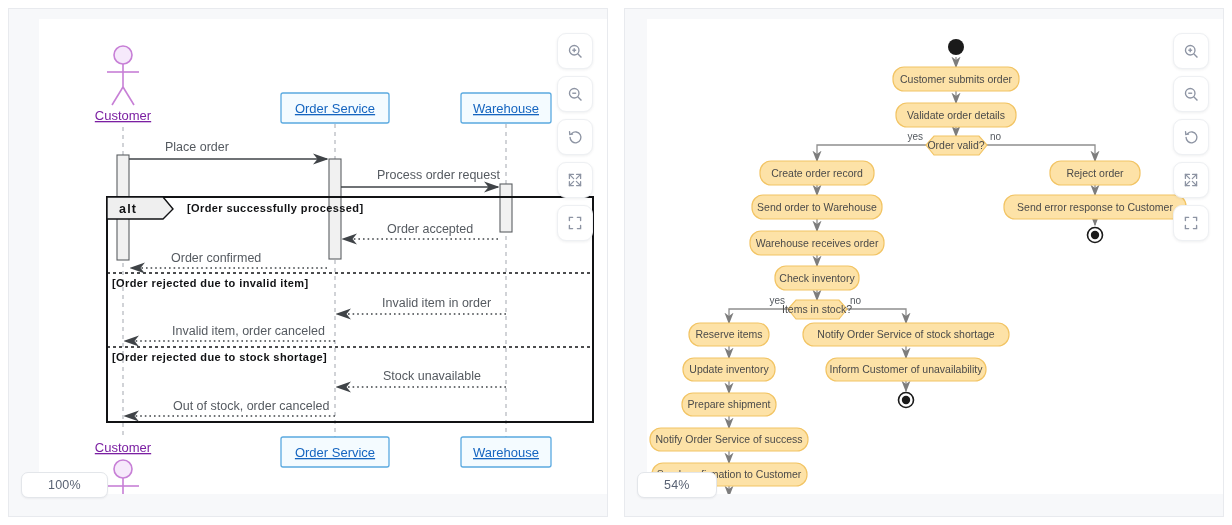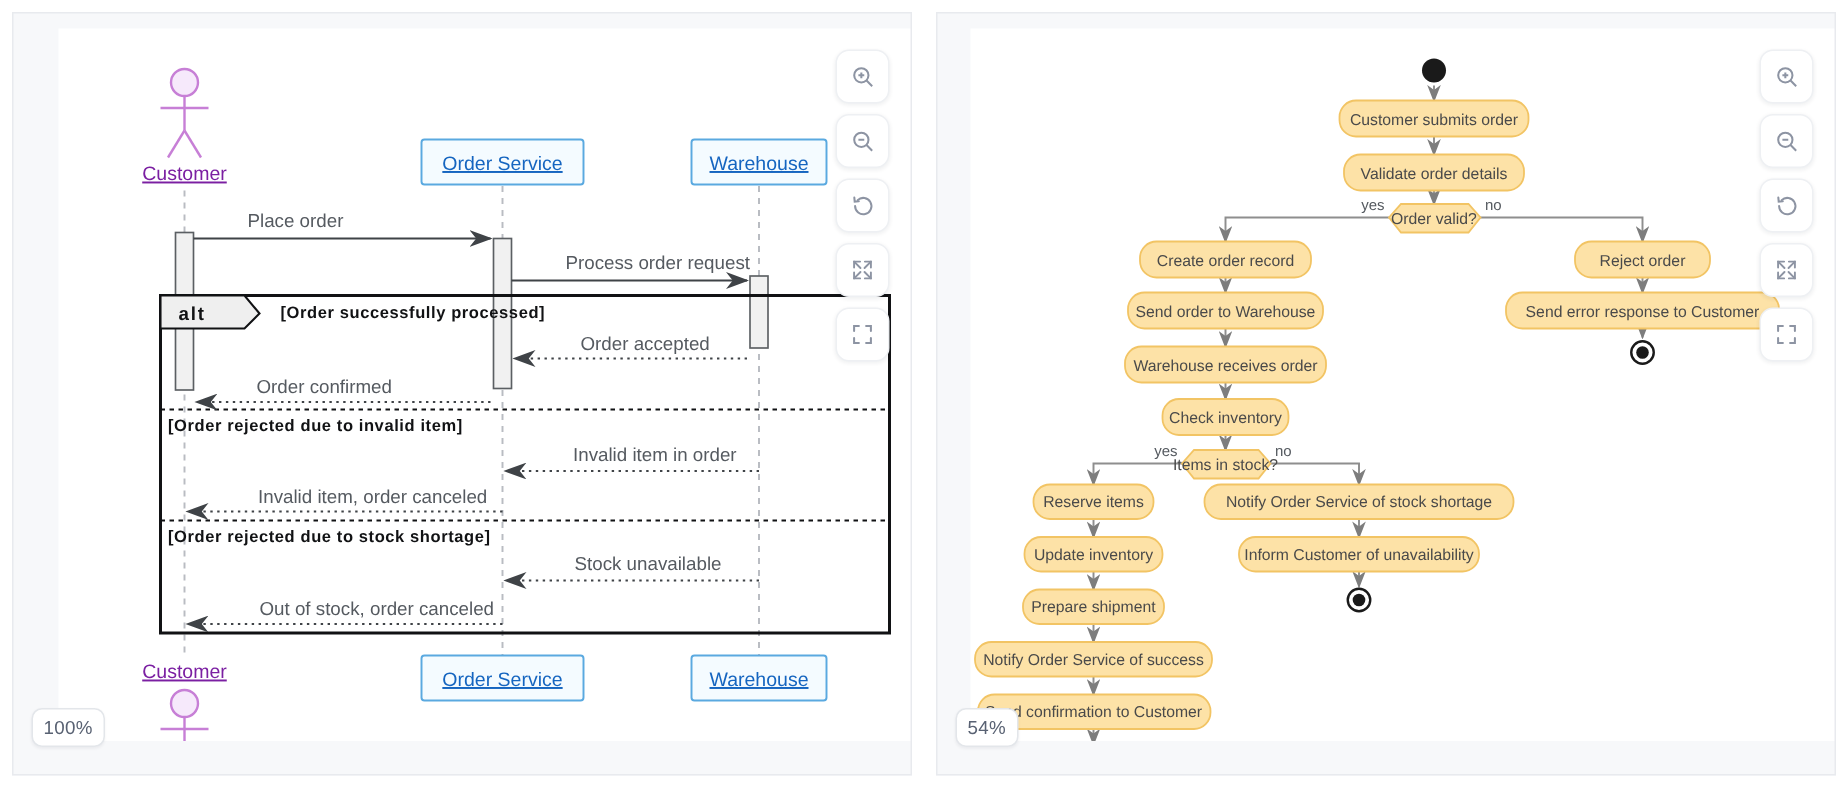--- a/index.html
+++ b/index.html
@@ -51,21 +51,21 @@
     color:#8d94a3;
   }
   .tbtn svg{display:block;}
   
   .zoom-badge{
     position:absolute;
     left:12px;bottom:18px;
     background:#ffffff;
     border:1px solid #e3e6ea;
     border-radius:7px;
-    padding:5px 7px;
+    padding:5px 26px;
     font-size:12.5px;
     color:#596273;
     letter-spacing:.2px;
     z-index:45;
     box-shadow:0 1px 2px rgba(16,24,40,.05);
     cursor:pointer;
   }
   
   .diagram{position:absolute;left:0;top:0;}
   text{font-family:"Liberation Sans","DejaVu Sans",sans-serif;}

